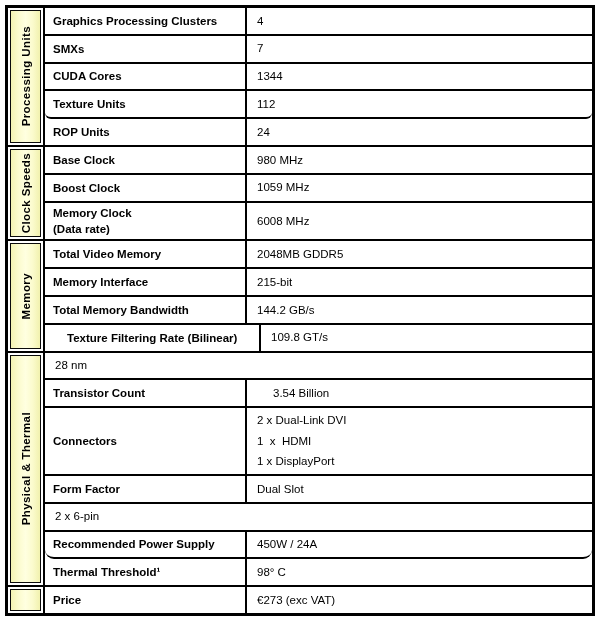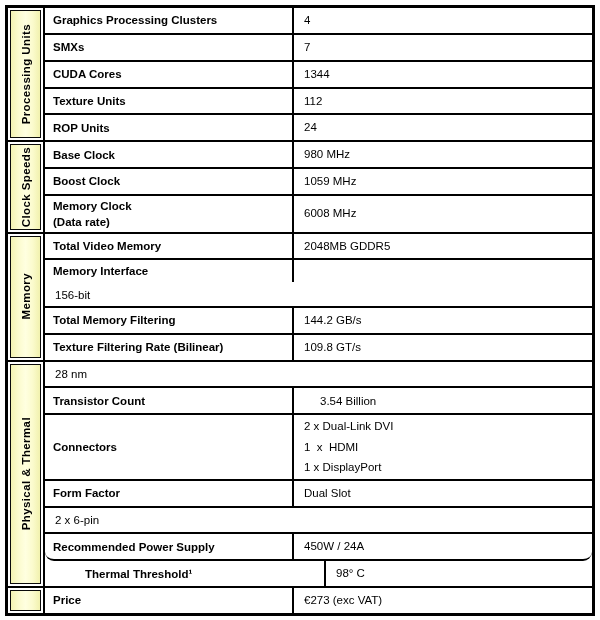--- a/index.html
+++ b/index.html
@@ -60,21 +60,21 @@
     flex-direction: column;
     min-width: 0;
   }
   .table-row {
     display: flex;
     min-height: 0;
     border-bottom: 2px solid #000;
   }
   .table-row:last-child { border-bottom: none; }
   .spec-cell {
-    width: 249px;
+    width: 202px;
     box-sizing: border-box;
     border-right: 2px solid #000;
     display: flex;
     align-items: center;
     padding: 3px 8px;
     font-weight: bold;
     font-size: 11.5px;
     line-height: 1.4;
     white-space: pre-wrap;
   }
@@ -105,21 +105,21 @@
             <div class="value-cell"><span>4</span></div>
           </div>
           <div class="table-row" style="flex-grow: 1;">
             <div class="spec-cell"><span>SMXs</span></div>
             <div class="value-cell"><span>7</span></div>
           </div>
           <div class="table-row" style="flex-grow: 1;">
             <div class="spec-cell"><span>CUDA Cores</span></div>
             <div class="value-cell"><span>1344</span></div>
           </div>
-          <div class="table-row" style="flex-grow: 1;">
+          <div class="table-row" style="flex-grow: 1; border-radius: 6px;">
             <div class="spec-cell"><span>Texture Units</span></div>
             <div class="value-cell"><span>112</span></div>
           </div>
           <div class="table-row" style="flex-grow: 1;">
             <div class="spec-cell"><span>ROP Units</span></div>
             <div class="value-cell"><span>24</span></div>
           </div>
         </div>
       </div>
       <div class="table-section" style="flex-grow: 3.6;">
@@ -148,29 +148,29 @@
         <div class="label-cell">
           <div class="label-box">
             <span class="label-text">Memory</span>
           </div>
         </div>
         <div class="rows-wrap">
           <div class="table-row" style="flex-grow: 1; text-align: right;">
             <div class="spec-cell"><span>Total Video Memory</span></div>
             <div class="value-cell"><span>2048MB GDDR5</span></div>
           </div>
-          <div class="table-row" style="flex-grow: 1; flex-direction: column;">
+          <div class="table-row" style="flex-grow: 1;">
             <div class="spec-cell"><span>Memory Interface</span></div>
-            <div class="value-cell"><span>156-bit</span></div>
-          </div>
-          <div class="table-row" style="flex-grow: 1;">
-            <div class="spec-cell"><span>Total Memory Filtering</span></div>
+            <div class="value-cell"><span>215-bit</span></div>
+          </div>
+          <div class="table-row" style="flex-grow: 1;">
+            <div class="spec-cell"><span>Total Memory Bandwidth</span></div>
             <div class="value-cell"><span>144.2 GB/s</span></div>
           </div>
-          <div class="table-row" style="flex-grow: 1;">
+          <div class="table-row" style="flex-grow: 1; margin-left: 14px;">
             <div class="spec-cell"><span>Texture Filtering Rate (Bilinear)</span></div>
             <div class="value-cell"><span>109.8 GT/s</span></div>
           </div>
         </div>
       </div>
       <div class="table-section" style="flex-grow: 8.35;">
         <div class="label-cell">
           <div class="label-box">
             <span class="label-text">Physical &amp; Thermal</span>
           </div>
@@ -193,21 +193,21 @@
             <div class="spec-cell"><span>Form Factor</span></div>
             <div class="value-cell"><span>Dual Slot</span></div>
           </div>
           <div class="table-row" style="flex-grow: 1;">
             <div class="value-cell"><span>2 x 6-pin</span></div>
           </div>
           <div class="table-row" style="flex-grow: 1; border-radius: 9px;">
             <div class="spec-cell"><span>Recommended Power Supply</span></div>
             <div class="value-cell"><span>450W / 24A</span></div>
           </div>
-          <div class="table-row" style="flex-grow: 1; padding-left: 32px;">
+          <div class="table-row" style="flex-grow: 1;">
             <div class="spec-cell"><span>Thermal Threshold¹</span></div>
             <div class="value-cell"><span>98° C</span></div>
           </div>
         </div>
       </div>
       <div class="table-section" style="flex-grow: 1;">
         <div class="label-cell">
           <div class="label-box">
             <span class="label-text"></span>
           </div>

